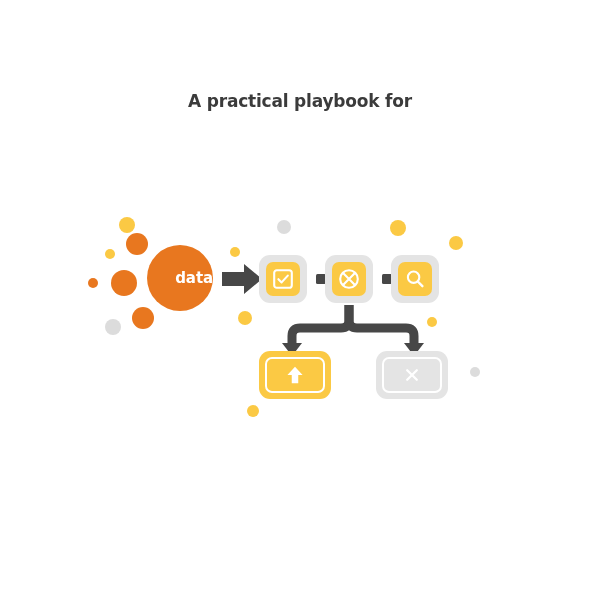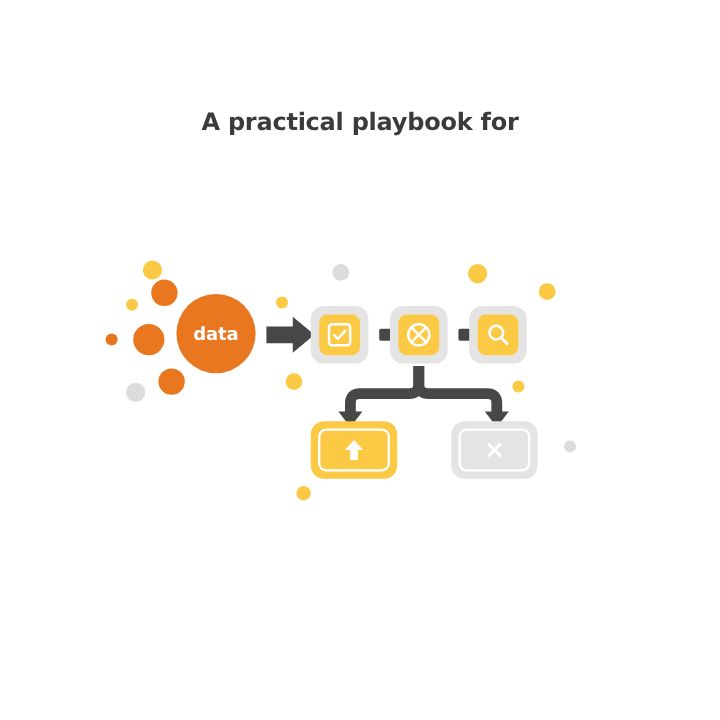--- a/index.html
+++ b/index.html
@@ -25,21 +25,21 @@
   
   .title-block {
     position: absolute;
     left: 0;
     top: 86px;
     width: 600px;
     text-align: center;
   }
   .title-line {
     display: block;
-    font-size: 20px;
+    font-size: 17px;
     font-weight: 700;
     color: #3b3b3b;
     letter-spacing: -0.2px;
     line-height: 30px;
   }
 
   
   .figure {
     position: absolute;
     left: 0;
@@ -61,21 +61,21 @@
   .data-bubble {
     position: absolute;
     left: 147px;
     top: 245px;
     width: 66px;
     height: 66px;
     border-radius: 50%;
     background: #E8771F;
     display: flex;
     align-items: center;
-    justify-content: center;
+    justify-content: flex-end;
   }
   .data-bubble span {
     color: #ffffff;
     font-size: 15px;
     font-weight: 700;
     letter-spacing: -0.1px;
   }
 
   
   .node {

